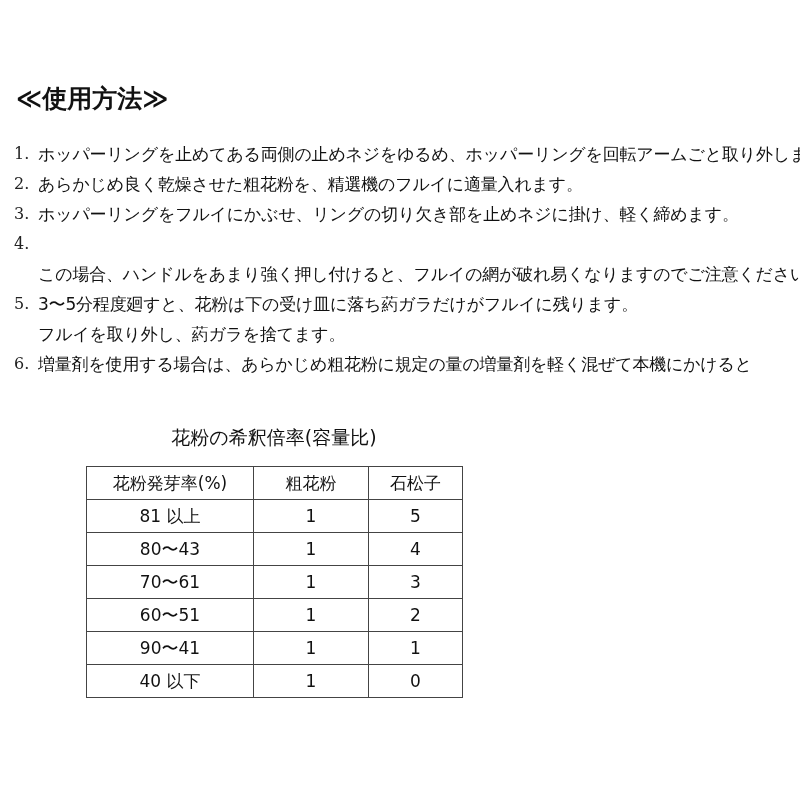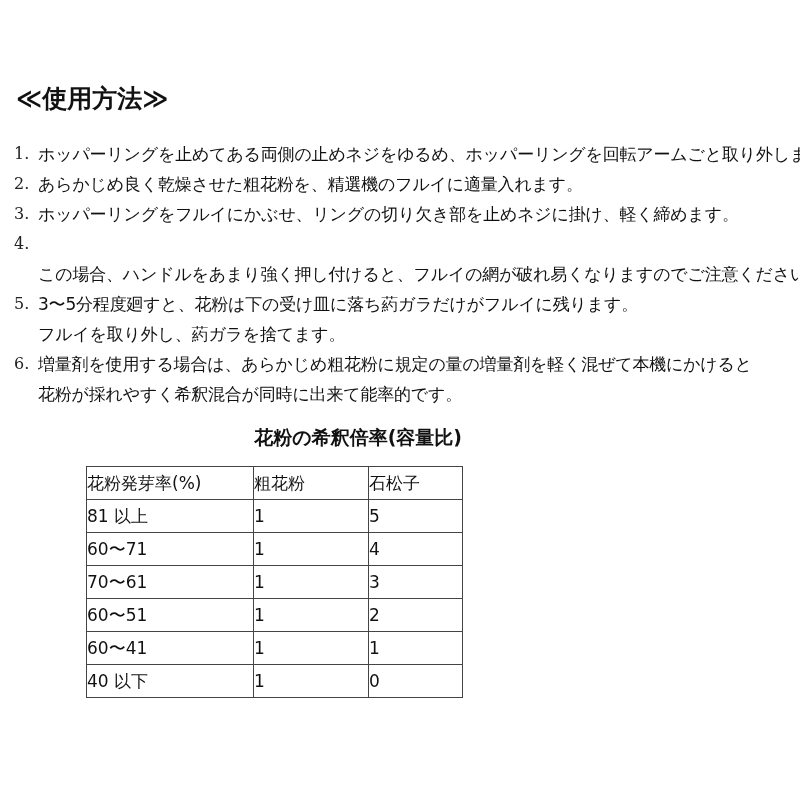--- a/index.html
+++ b/index.html
@@ -70,39 +70,39 @@
   .step-line.cont .step-text {
     left: 24px;
   }
 
   
   .table-title {
     position: absolute;
     left: 86px;
     top: 425px;
     width: 376px;
-    text-align: right;
+    text-align: center;
     font-size: 19px;
-    font-weight: bold;
+    font-weight: normal;
     white-space: nowrap;
   }
 
   
   .ratio-table {
     position: absolute;
     left: 86px;
     top: 466px;
     width: 376px;
     border-collapse: collapse;
     table-layout: fixed;
   }
   .ratio-table td {
     border: 1px solid #444444;
     height: 32px;
-    text-align: left;
+    text-align: center;
     vertical-align: middle;
     font-size: 17px;
     padding: 0;
     color: #111;
   }
   .ratio-table col.c1 { width: 167px; }
   .ratio-table col.c2 { width: 115px; }
   .ratio-table col.c3 { width: 94px;  }
   .ratio-table .hdr td { font-size: 17px; }
 
@@ -153,24 +153,20 @@
         <span class="step-num">5.</span>
         <span class="step-text">3〜5分程度廻すと、花粉は下の受け皿に落ち葯ガラだけがフルイに残ります。</span>
       </div>
       <div class="step-line cont">
         <span class="step-num"></span>
         <span class="step-text">フルイを取り外し、葯ガラを捨てます。</span>
       </div>
       <div class="step-line">
         <span class="step-num">6.</span>
         <span class="step-text">増量剤を使用する場合は、あらかじめ粗花粉に規定の量の増量剤を軽く混ぜて本機にかけると</span>
-      </div>
-      <div class="step-line cont">
-        <span class="step-num"></span>
-        <span class="step-text">花粉が採れやすく希釈混合が同時に出来て能率的です。</span>
       </div>
     </div>
 
   <div class="table-title">花粉の希釈倍率(容量比)</div>
 
   <table class="ratio-table">
     <colgroup>
       <col class="c1">
         <col class="c2">
         <col class="c3">
@@ -180,36 +176,36 @@
           <td style="border-color: rgb(68, 68, 68);">花粉発芽率(%)</td>
           <td style="border-color: rgb(68, 68, 68);">粗花粉</td>
           <td style="border-color: rgb(68, 68, 68);">石松子</td>
         </tr>
         <tr>
           <td style="border-color: rgb(68, 68, 68);">81 以上</td>
           <td style="border-color: rgb(68, 68, 68);">1</td>
           <td style="border-color: rgb(68, 68, 68);">5</td>
         </tr>
         <tr>
-          <td style="border-color: rgb(68, 68, 68);">60〜71</td>
+          <td style="border-color: rgb(68, 68, 68);">80〜43</td>
           <td style="border-color: rgb(68, 68, 68);">1</td>
           <td style="border-color: rgb(68, 68, 68);">4</td>
         </tr>
         <tr>
           <td style="border-color: rgb(68, 68, 68);">70〜61</td>
           <td style="border-color: rgb(68, 68, 68);">1</td>
           <td style="border-color: rgb(68, 68, 68);">3</td>
         </tr>
         <tr>
           <td style="border-color: rgb(68, 68, 68);">60〜51</td>
           <td style="border-color: rgb(68, 68, 68);">1</td>
           <td style="border-color: rgb(68, 68, 68);">2</td>
         </tr>
         <tr>
-          <td style="border-color: rgb(68, 68, 68);">60〜41</td>
+          <td style="border-color: rgb(68, 68, 68);">90〜41</td>
           <td style="border-color: rgb(68, 68, 68);">1</td>
           <td style="border-color: rgb(68, 68, 68);">1</td>
         </tr>
         <tr>
           <td style="border-color: rgb(68, 68, 68);">40 以下</td>
           <td style="border-color: rgb(68, 68, 68);">1</td>
           <td style="border-color: rgb(68, 68, 68);">0</td>
         </tr>
       </tbody>
   </table>

